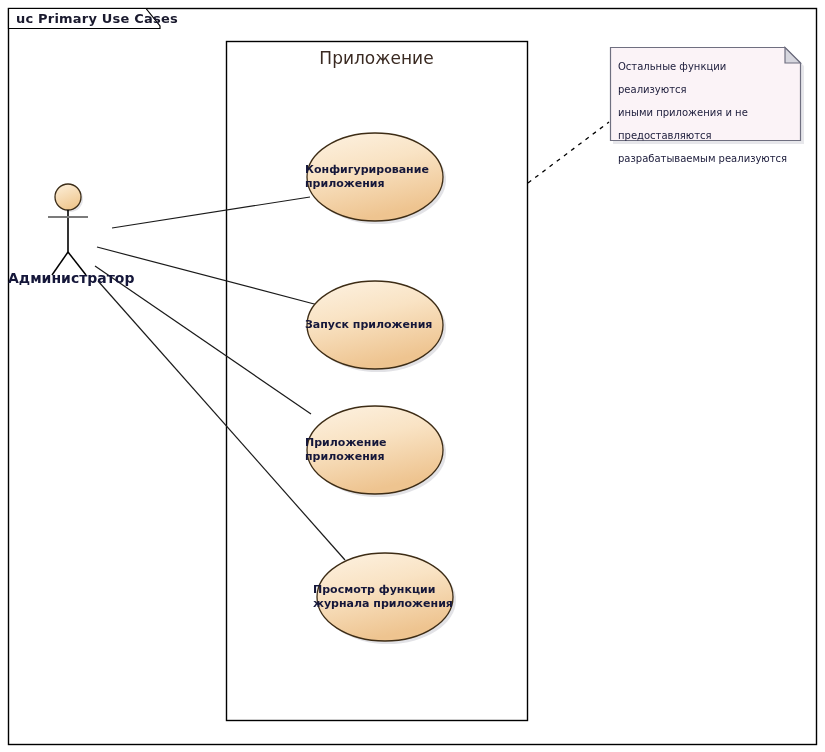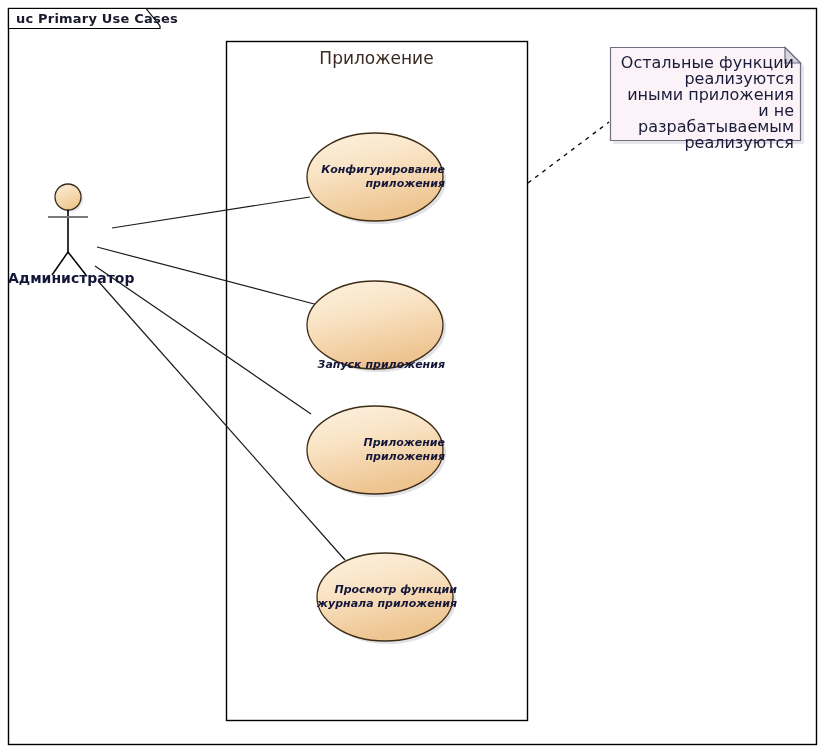--- a/index.html
+++ b/index.html
@@ -41,49 +41,47 @@
     left: 226px;
     top: 48px;
     width: 301px;
     text-align: center;
     font-size: 17px;
     color: #3a2a22;
     pointer-events: none;
   }
   .uc-label {
     position: absolute;
-    text-align: right;
+    text-align: left;
     font-size: 11px;
     font-weight: bold;
     color: #15173a;
     line-height: 14px;
     pointer-events: none;
-    font-style: italic;
   }
   .actor-label {
     position: absolute;
     left: 8px;
     top: 270px;
     width: 120px;
     text-align: center;
     font-size: 14px;
     font-weight: bold;
     color: #15173a;
     pointer-events: none;
   }
   .note-text {
     position: absolute;
     left: 618px;
     top: 55px;
     width: 176px;
-    font-size: 16px;
-    line-height: 16px;
+    font-size: 10px;
+    line-height: 23px;
     color: #1b1b3a;
     pointer-events: none;
-    text-align: right;
   }
 </style>
 </head>
 <body>
 
 <div id="canvas">
 
   <svg class="layer" viewBox="0 0 825 752" xmlns="http://www.w3.org/2000/svg">
     <defs>
       <linearGradient id="ucGrad" x1="0" y1="0" x2="0.35" y2="1">
@@ -160,33 +158,34 @@
 
   <div class="boundary-label">Приложение</div>
 
   <div class="actor-label">Администратор</div>
 
   <div class="uc-label" style="left:305px; top:163px; width:140px;">
     <div>Конфигурирование</div>
     <div>приложения</div>
   </div>
 
-  <div class="uc-label" style="left:305px; top:318px; width:140px;margin-top:40px;">
+  <div class="uc-label" style="left:305px; top:318px; width:140px;">
     <div>Запуск приложения</div>
   </div>
 
   <div class="uc-label" style="left:305px; top:436px; width:140px;">
     <div>Приложение</div>
     <div>приложения</div>
   </div>
 
   <div class="uc-label" style="left:313px; top:583px; width:144px;">
     <div>Просмотр функции</div>
     <div>журнала приложения</div>
   </div>
 
   <div class="note-text">
     <div>Остальные функции реализуются</div>
     <div>иными приложения и не</div>
+    <div>предоставляются</div>
     <div>разрабатываемым реализуются</div>
   </div>
 
 </div>
 
 </body></html>

